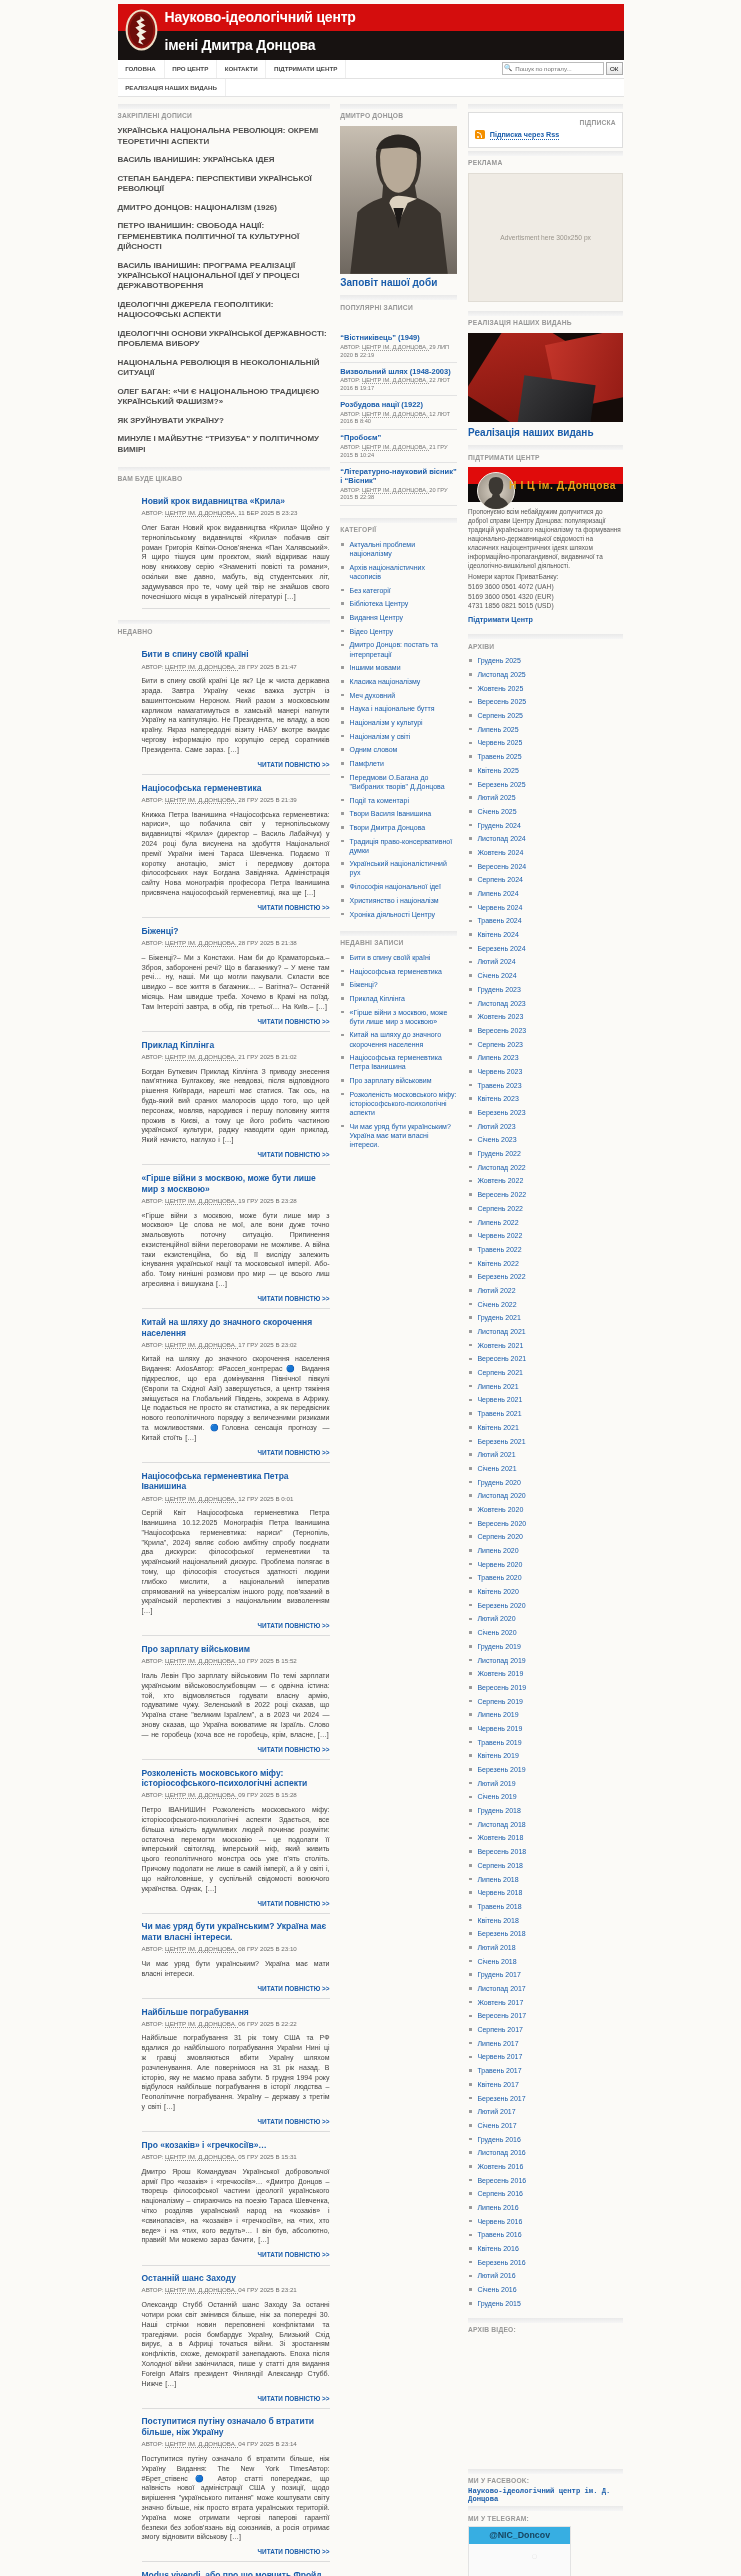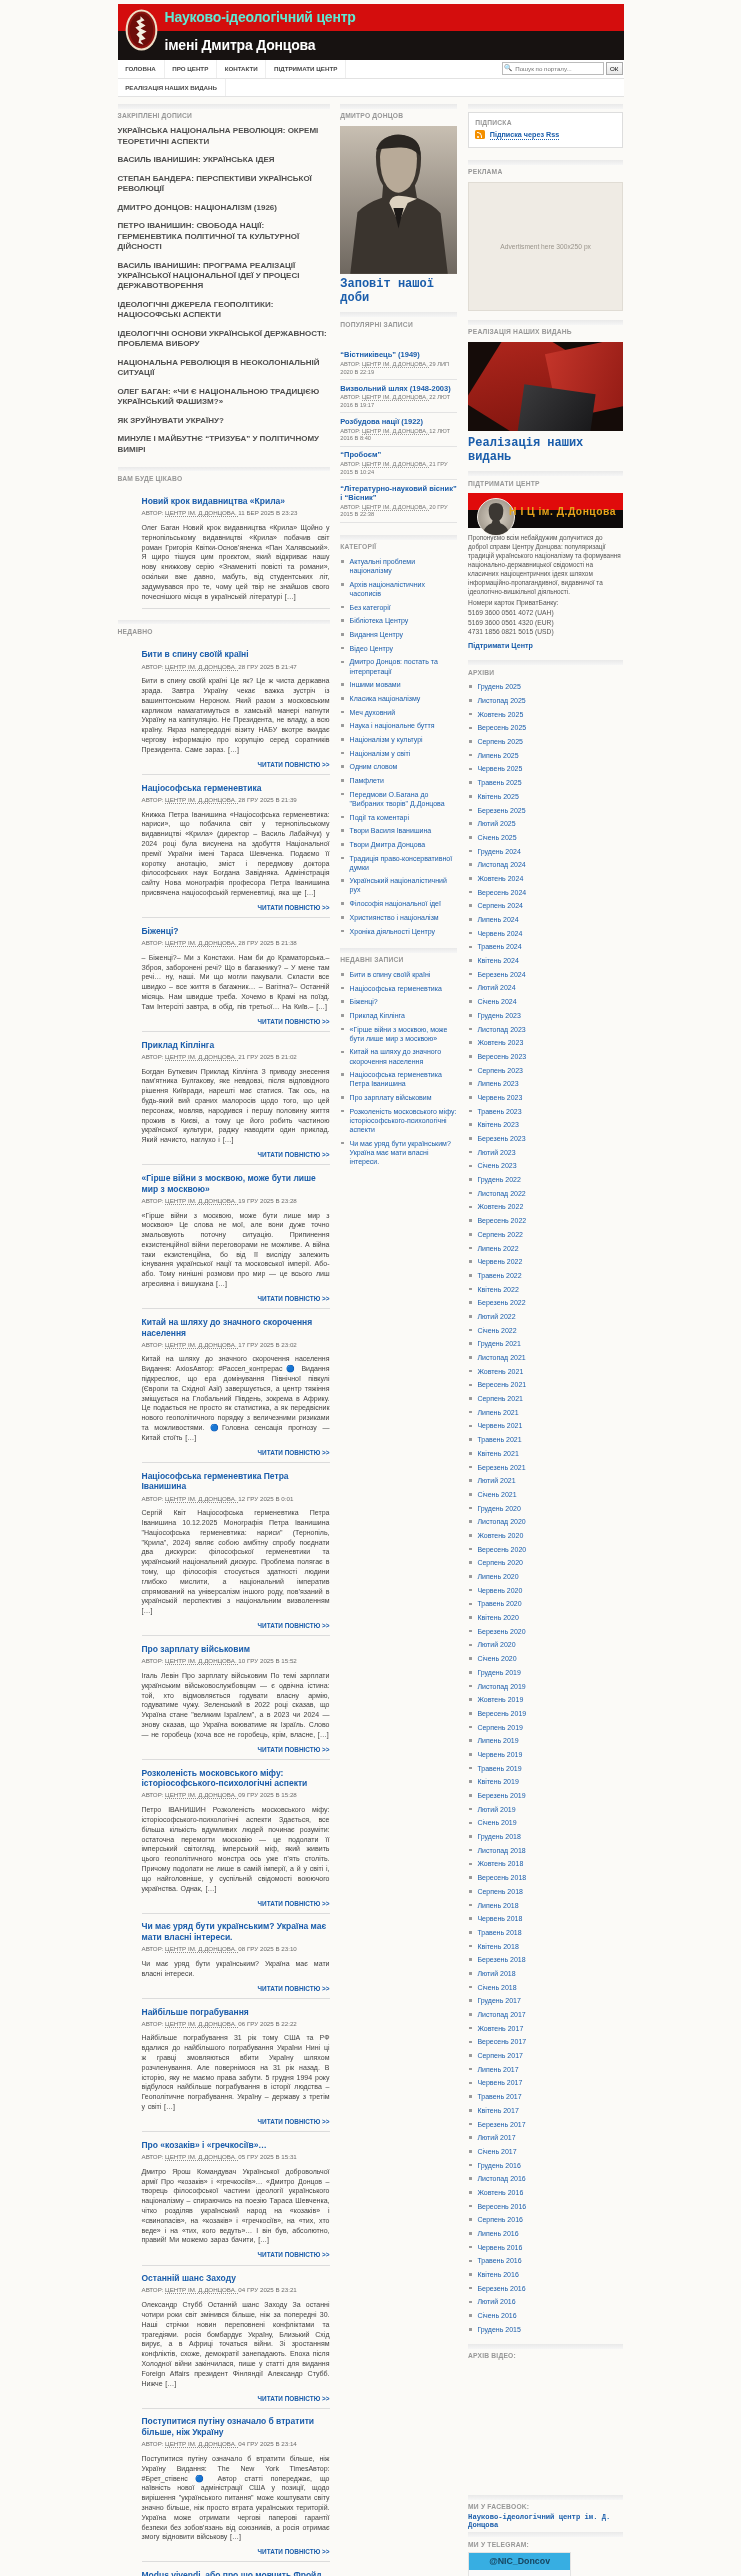--- a/index.html
+++ b/index.html
@@ -4,21 +4,21 @@
 <style>
   * { box-sizing: border-box; margin:0; padding:0; }
   body { background:#fbfaf7; font-family:"Liberation Sans", sans-serif; color:#3e3e3e; }
   a { text-decoration:none; }
   .page { width:506px; margin:0 auto; padding-top:4.1px; }
 
   
   .band-red { background:#d40d0d; height:27px; position:relative; }
   .band-black { background:#171211; height:29px; position:relative; }
   .site-logo { position:absolute; left:7.2px; top:5.2px; width:33px; height:42px; z-index:5; }
-  .site-title { position:absolute; left:47px; top:5.2px; color:#5eead4; font-size:14px; font-weight:bold; letter-spacing:-0.2px; }
+  .site-title { position:absolute; left:47px; top:5.2px; color:#ffffff; font-size:14px; font-weight:bold; letter-spacing:-0.2px; }
   .site-subtitle { position:absolute; left:47px; top:6.2px; color:#fff; font-size:14px; font-weight:bold; letter-spacing:-0.2px; }
 
   
   .nav-row { background:#fff; border-bottom:0.5px solid #e2e2e2; display:flex; align-items:stretch; height:18.5px; }
   .nav-item { display:flex; align-items:center; padding:0 7.7px; font-size:6.2px; font-weight:bold; color:#4a4a4a; text-transform:uppercase; border-right:0.5px solid #eee; cursor:pointer; }
   .nav-search { margin-left:auto; display:flex; align-items:center; gap:2.1px; padding-right:1px; }
   .search-wrap { position:relative; }
   .search-wrap input { width:102px; height:13px; border:0.5px solid #bbb; padding:0 3.1px 0 12.4px; font-size:6.2px; color:#555; font-family:"Liberation Sans", sans-serif; }
   .search-icon { position:absolute; left:2.6px; top:1.5px; font-size:6.7px; color:#999; }
   .ok-btn { height:13px; padding:0 3.1px; font-size:6.2px; border:0.5px solid #aaa; background:linear-gradient(#fdfdfd,#e8e8e8); cursor:pointer; font-family:"Liberation Sans", sans-serif; }
@@ -42,34 +42,34 @@
   .post-meta .author { border-bottom:0.5px dotted #8a8a8a; cursor:pointer; }
   .post-meta .author::after { content:". "; }
   .post-body { font-size:7px; color:#3e3e3e; text-align:justify; line-height:1.4; margin-top:6.7px; word-spacing:0.8px; }
   .readmore { display:block; text-align:right; font-size:6.4px; font-weight:bold; color:#1a5dab; text-transform:uppercase; margin-top:6.2px; cursor:pointer; }
 
   
   .portrait { width:117px; height:148px; background:
       radial-gradient(46px 57px at 50% 38%, #7a726b 0%, #5b554f 55%, #3c3733 100%),
       linear-gradient(#cfc8bd,#9a938a); position:relative; overflow:hidden; }
   .portrait svg { position:absolute; inset:0; }
-  .caption-link { display:inline-block; margin:3.1px 0 7.2px; font-size:12px; font-weight:bold; color:#1a5dab; cursor:pointer;font-family:Liberation Mono, monospace; }
+  .caption-link { display:inline-block; margin:3.1px 0 7.2px; font-size:10px; font-weight:bold; color:#1a5dab; cursor:pointer; }
   .pop-item { border-bottom:0.5px solid #e3e3e3; padding:3.6px 0 3.1px; }
   .pop-title { font-size:7.5px; font-weight:bold; color:#1a5dab; line-height:1.25; cursor:pointer; display:inline-block; }
   .pop-meta { font-size:5.7px; color:#777; text-transform:uppercase; margin-top:1.5px; line-height:1.3; }
   .pop-meta .author { border-bottom:0.5px dotted #999; }
   .pop-meta .author::after { content:", "; }
   ul.blue-list { list-style:none; }
   ul.blue-list li { position:relative; padding-left:9.3px; margin-bottom:4.6px; font-size:7px; line-height:1.3; }
   ul.blue-list li::before { content:""; position:absolute; left:1px; top:3.1px; width:2.6px; height:2.6px; background:#9a9a9a; }
   ul.blue-list a { color:#1a5dab; cursor:pointer; }
   .mid-section { margin-top:19px; }
 
   
-  .sub-box { border:0.5px solid #ddd; padding:5.2px 6.2px 7.2px; margin-bottom:12px; background:#fff; }
+  .sub-box { border:0.5px solid #ddd; padding:5.2px 6.2px 7.2px; margin-bottom:3px; background:#fff;text-align:right; }
   .rss-line { display:flex; align-items:center; gap:5.2px; margin-top:2.1px; }
   .rss-icon { width:9.3px; height:9.3px; border-radius:1.5px; background:#f49000; position:relative; flex:0 0 auto; }
   .rss-icon::before { content:""; position:absolute; left:1.5px; bottom:1.5px; width:2.1px; height:2.1px; border-radius:50%; background:#fff; }
   .rss-icon::after { content:""; position:absolute; left:1.5px; bottom:1.5px; width:4.6px; height:4.6px; border:1px solid #fff; border-left:none; border-bottom:none; border-radius:0 100% 0 0; }
   .rss-link { font-size:7.2px; font-weight:bold; color:#1a5dab; border-bottom:0.5px dotted #1a5dab; cursor:pointer; }
   .ad-box { width:155px; height:129px; background:#efebe4; border:0.5px solid #e0dcd4; display:flex; align-items:center; justify-content:center; color:#9a958c; font-size:6.7px; margin-bottom:9.3px; }
   .books-photo { width:155px; height:89px; background:#150c09; position:relative; overflow:hidden; margin-bottom:2.1px; }
   .books-photo .b1 { position:absolute; width:77px; height:98px; background:linear-gradient(135deg,#b4281e,#7e140e); transform:rotate(32deg); left:15.5px; top:-10.3px; }
   .books-photo .b2 { position:absolute; width:82px; height:67px; background:linear-gradient(120deg,#c4352a,#8e1812); transform:rotate(-12deg); right:-10.3px; top:3.1px; }
   .books-photo .b3 { position:absolute; width:72px; height:57px; background:linear-gradient(120deg,#3a3a3c,#151517); transform:rotate(8deg); right:31px; bottom:-15.5px; }

